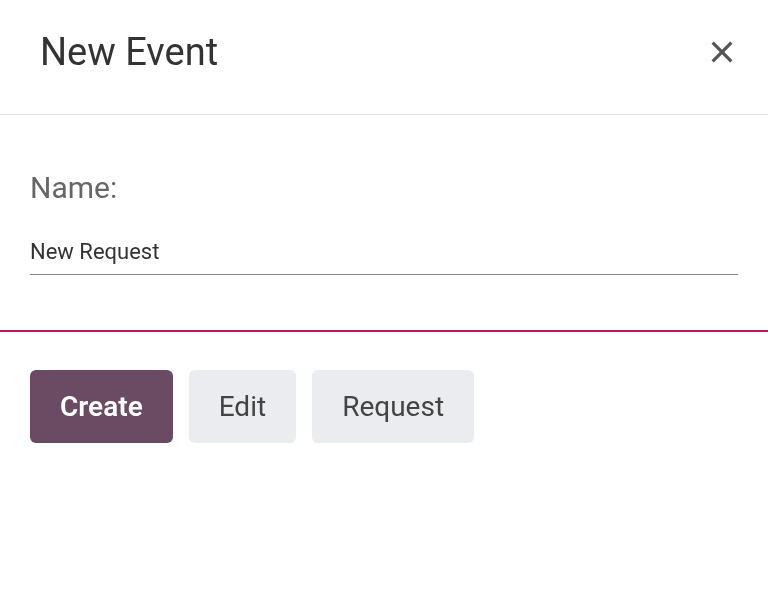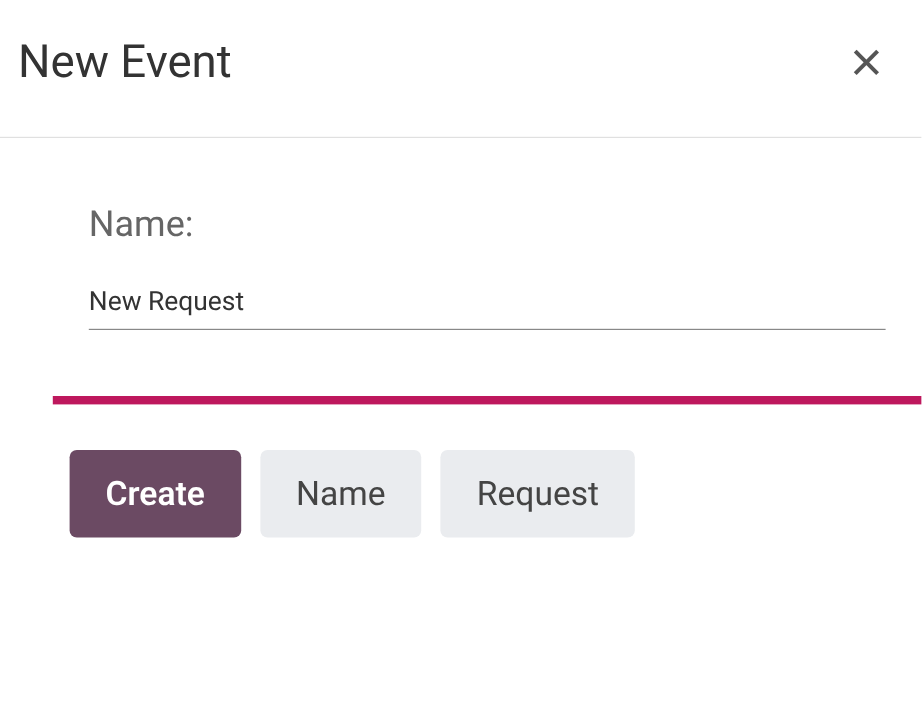--- a/index.html
+++ b/index.html
@@ -11,21 +11,21 @@
       font-family: -apple-system, BlinkMacSystemFont, "Segoe UI", Roboto, Helvetica, Arial, sans-serif;
       background: #fff;
       width: 768px;
       height: 593px;
       color: #333;
     }
     .header {
       display: flex;
       justify-content: space-between;
       align-items: center;
-      padding: 30px 30px 40px 15px;
+      padding: 30px 30px 40px 40px;
       border-bottom: 1px solid #e0e0e0;
     }
     .title {
       font-size: 38px;
       font-weight: 400;
       color: #333;
     }
     .close-btn {
       cursor: pointer;
       color: #555;
@@ -34,22 +34,21 @@
       justify-content: center;
     }
     .close-btn svg {
       width: 32px;
       height: 32px;
       stroke: #555;
       stroke-width: 2.5;
     }
     .body {
       padding: 55px 30px 55px 30px;
-      border-bottom: 7px solid #be185d;
-      margin-left: 44px;
+      border-bottom: 2px solid #be185d;
     }
     .field-label {
       font-size: 30px;
       color: #666;
       margin-bottom: 28px;
       display: block;
     }
     .field-input {
       width: 100%;
       border: none;
@@ -58,21 +57,20 @@
       padding: 6px 0 10px 0;
       outline: none;
       color: #333;
       font-family: inherit;
       background: transparent;
     }
     .footer {
       padding: 38px 30px;
       display: flex;
       gap: 16px;
-      margin-left: 28px;
     }
     .btn {
       font-size: 28px;
       padding: 20px 30px;
       border: none;
       border-radius: 6px;
       cursor: pointer;
       font-family: inherit;
     }
     .btn-primary {
@@ -99,15 +97,15 @@
   </div>
 </div>
 
 <div class="body">
   <label class="field-label">Name:</label>
   <input type="text" class="field-input" value="New Request" style="">
 </div>
 
 <div class="footer">
   <button class="btn btn-primary">Create</button>
-  <button class="btn btn-secondary">Name</button>
+  <button class="btn btn-secondary">Edit</button>
   <button class="btn btn-secondary">Request</button>
 </div>
 
 </body></html>

